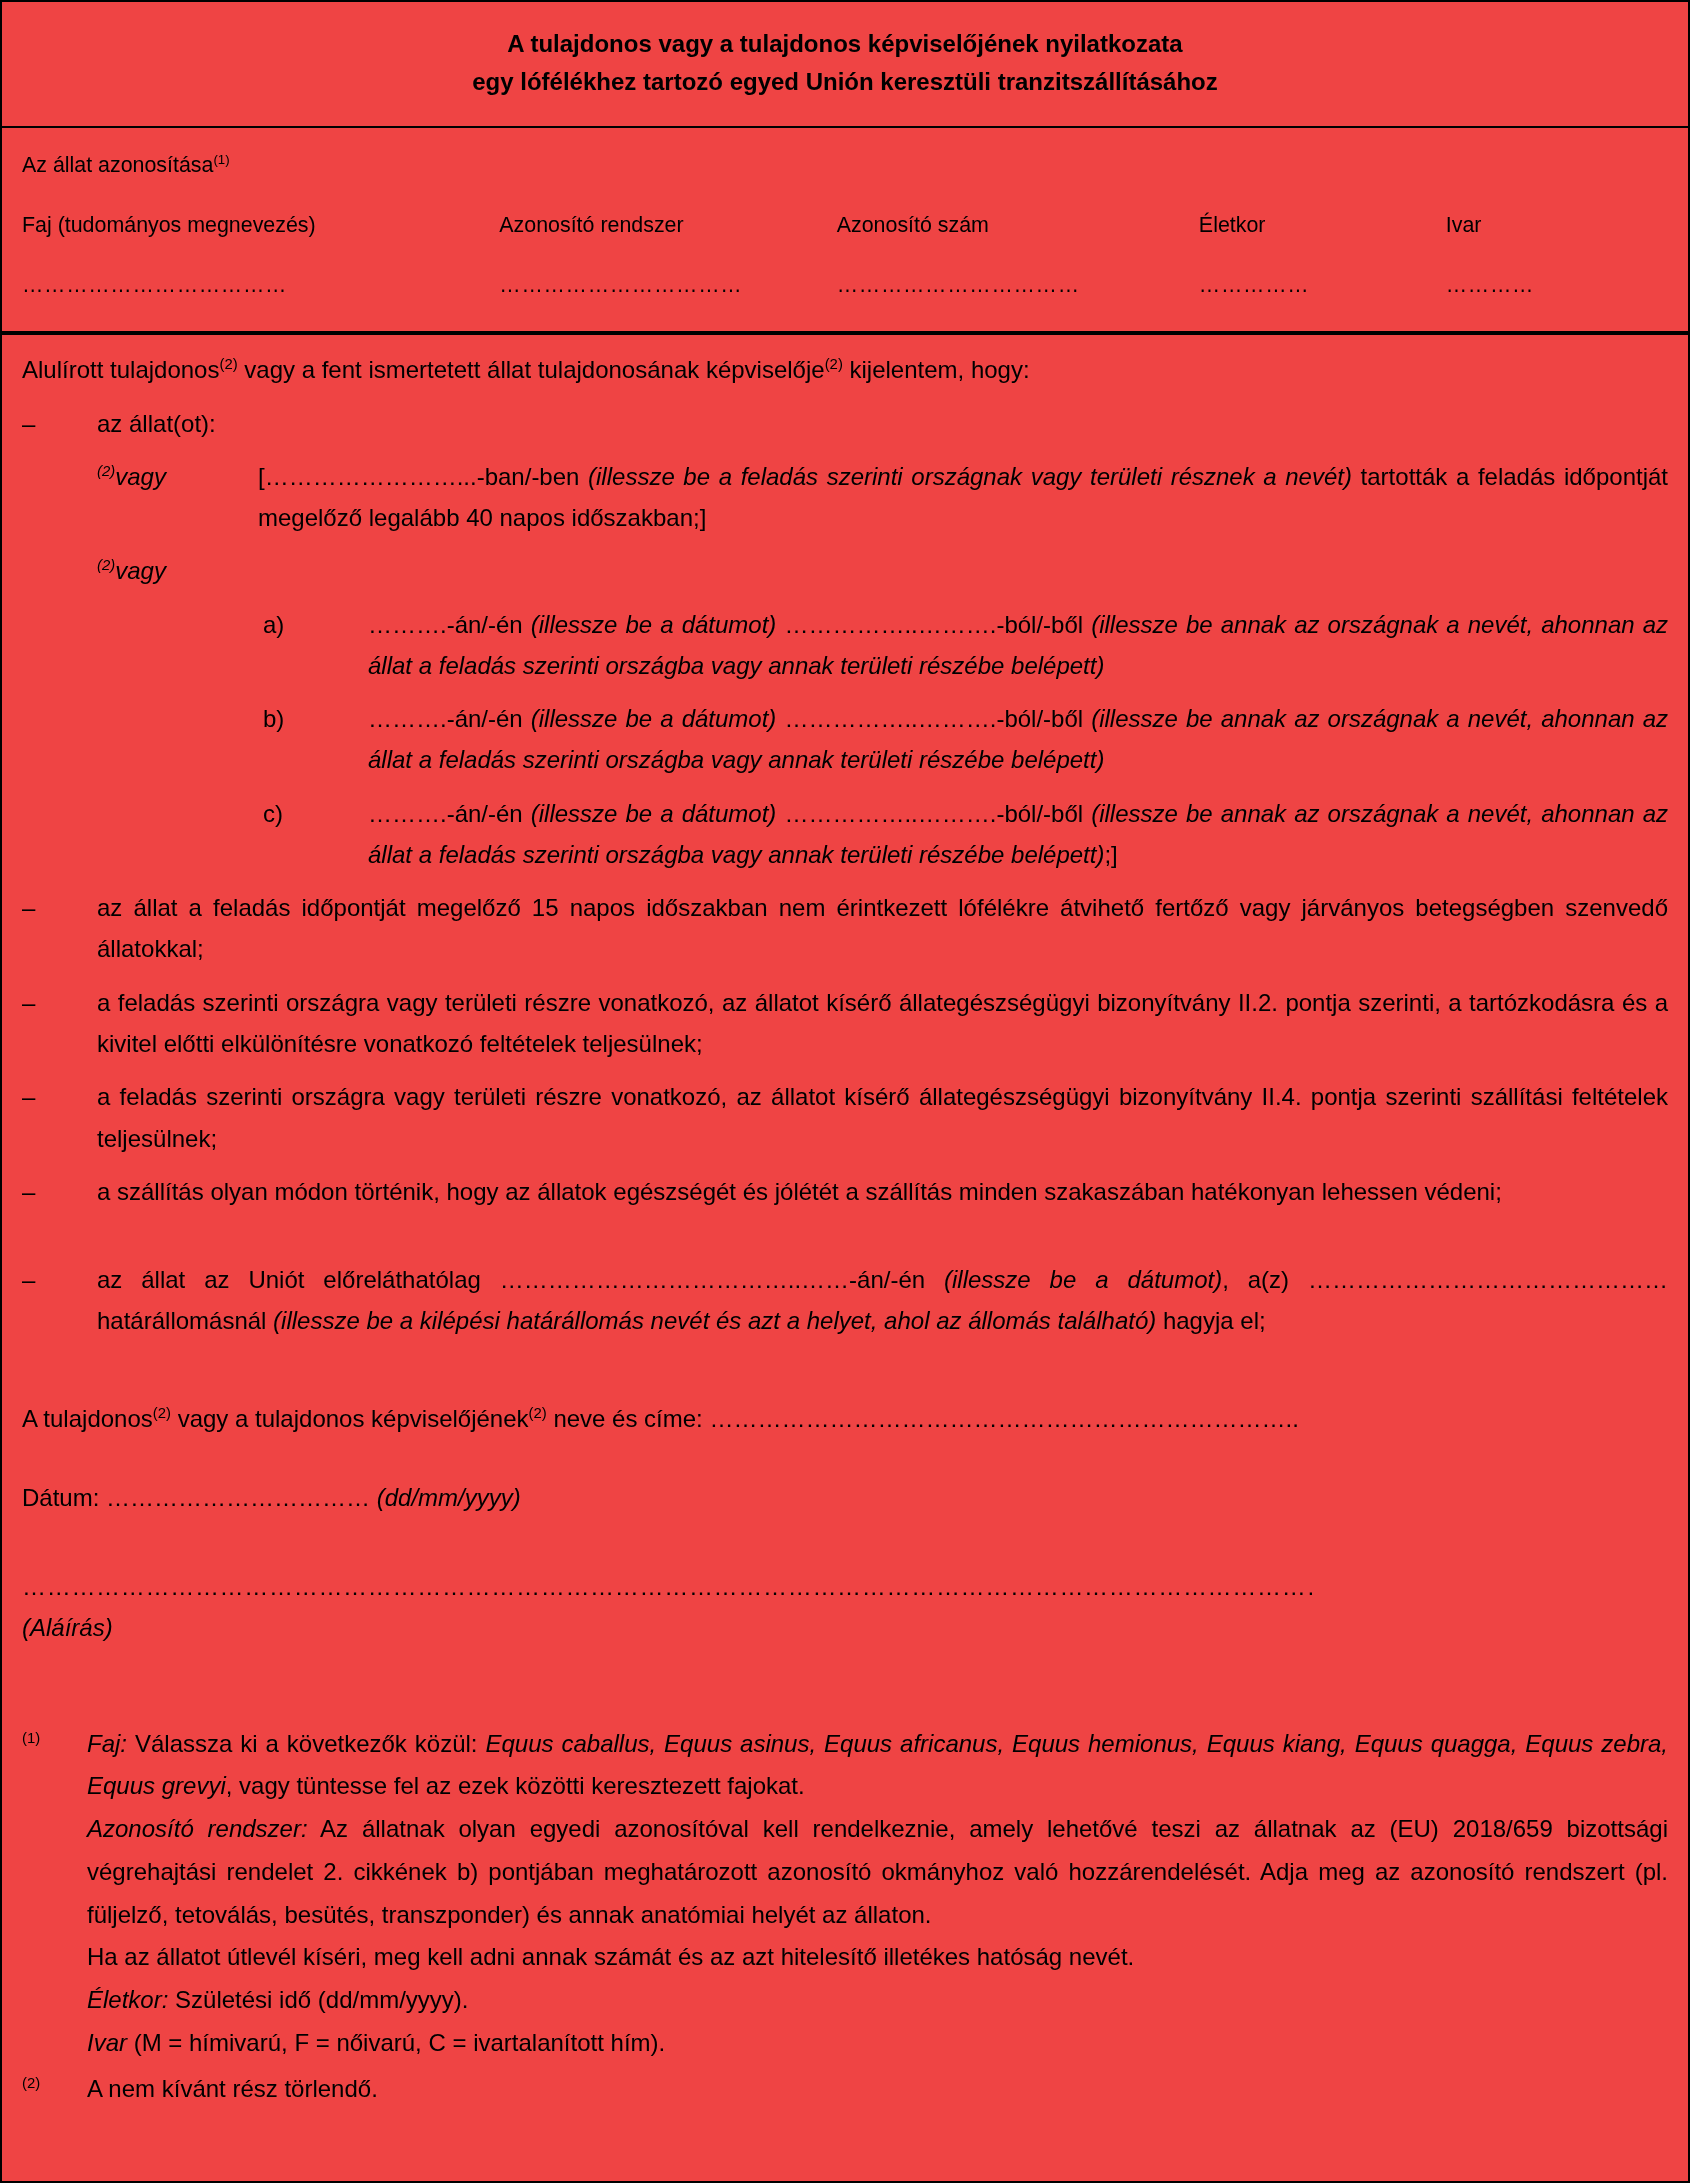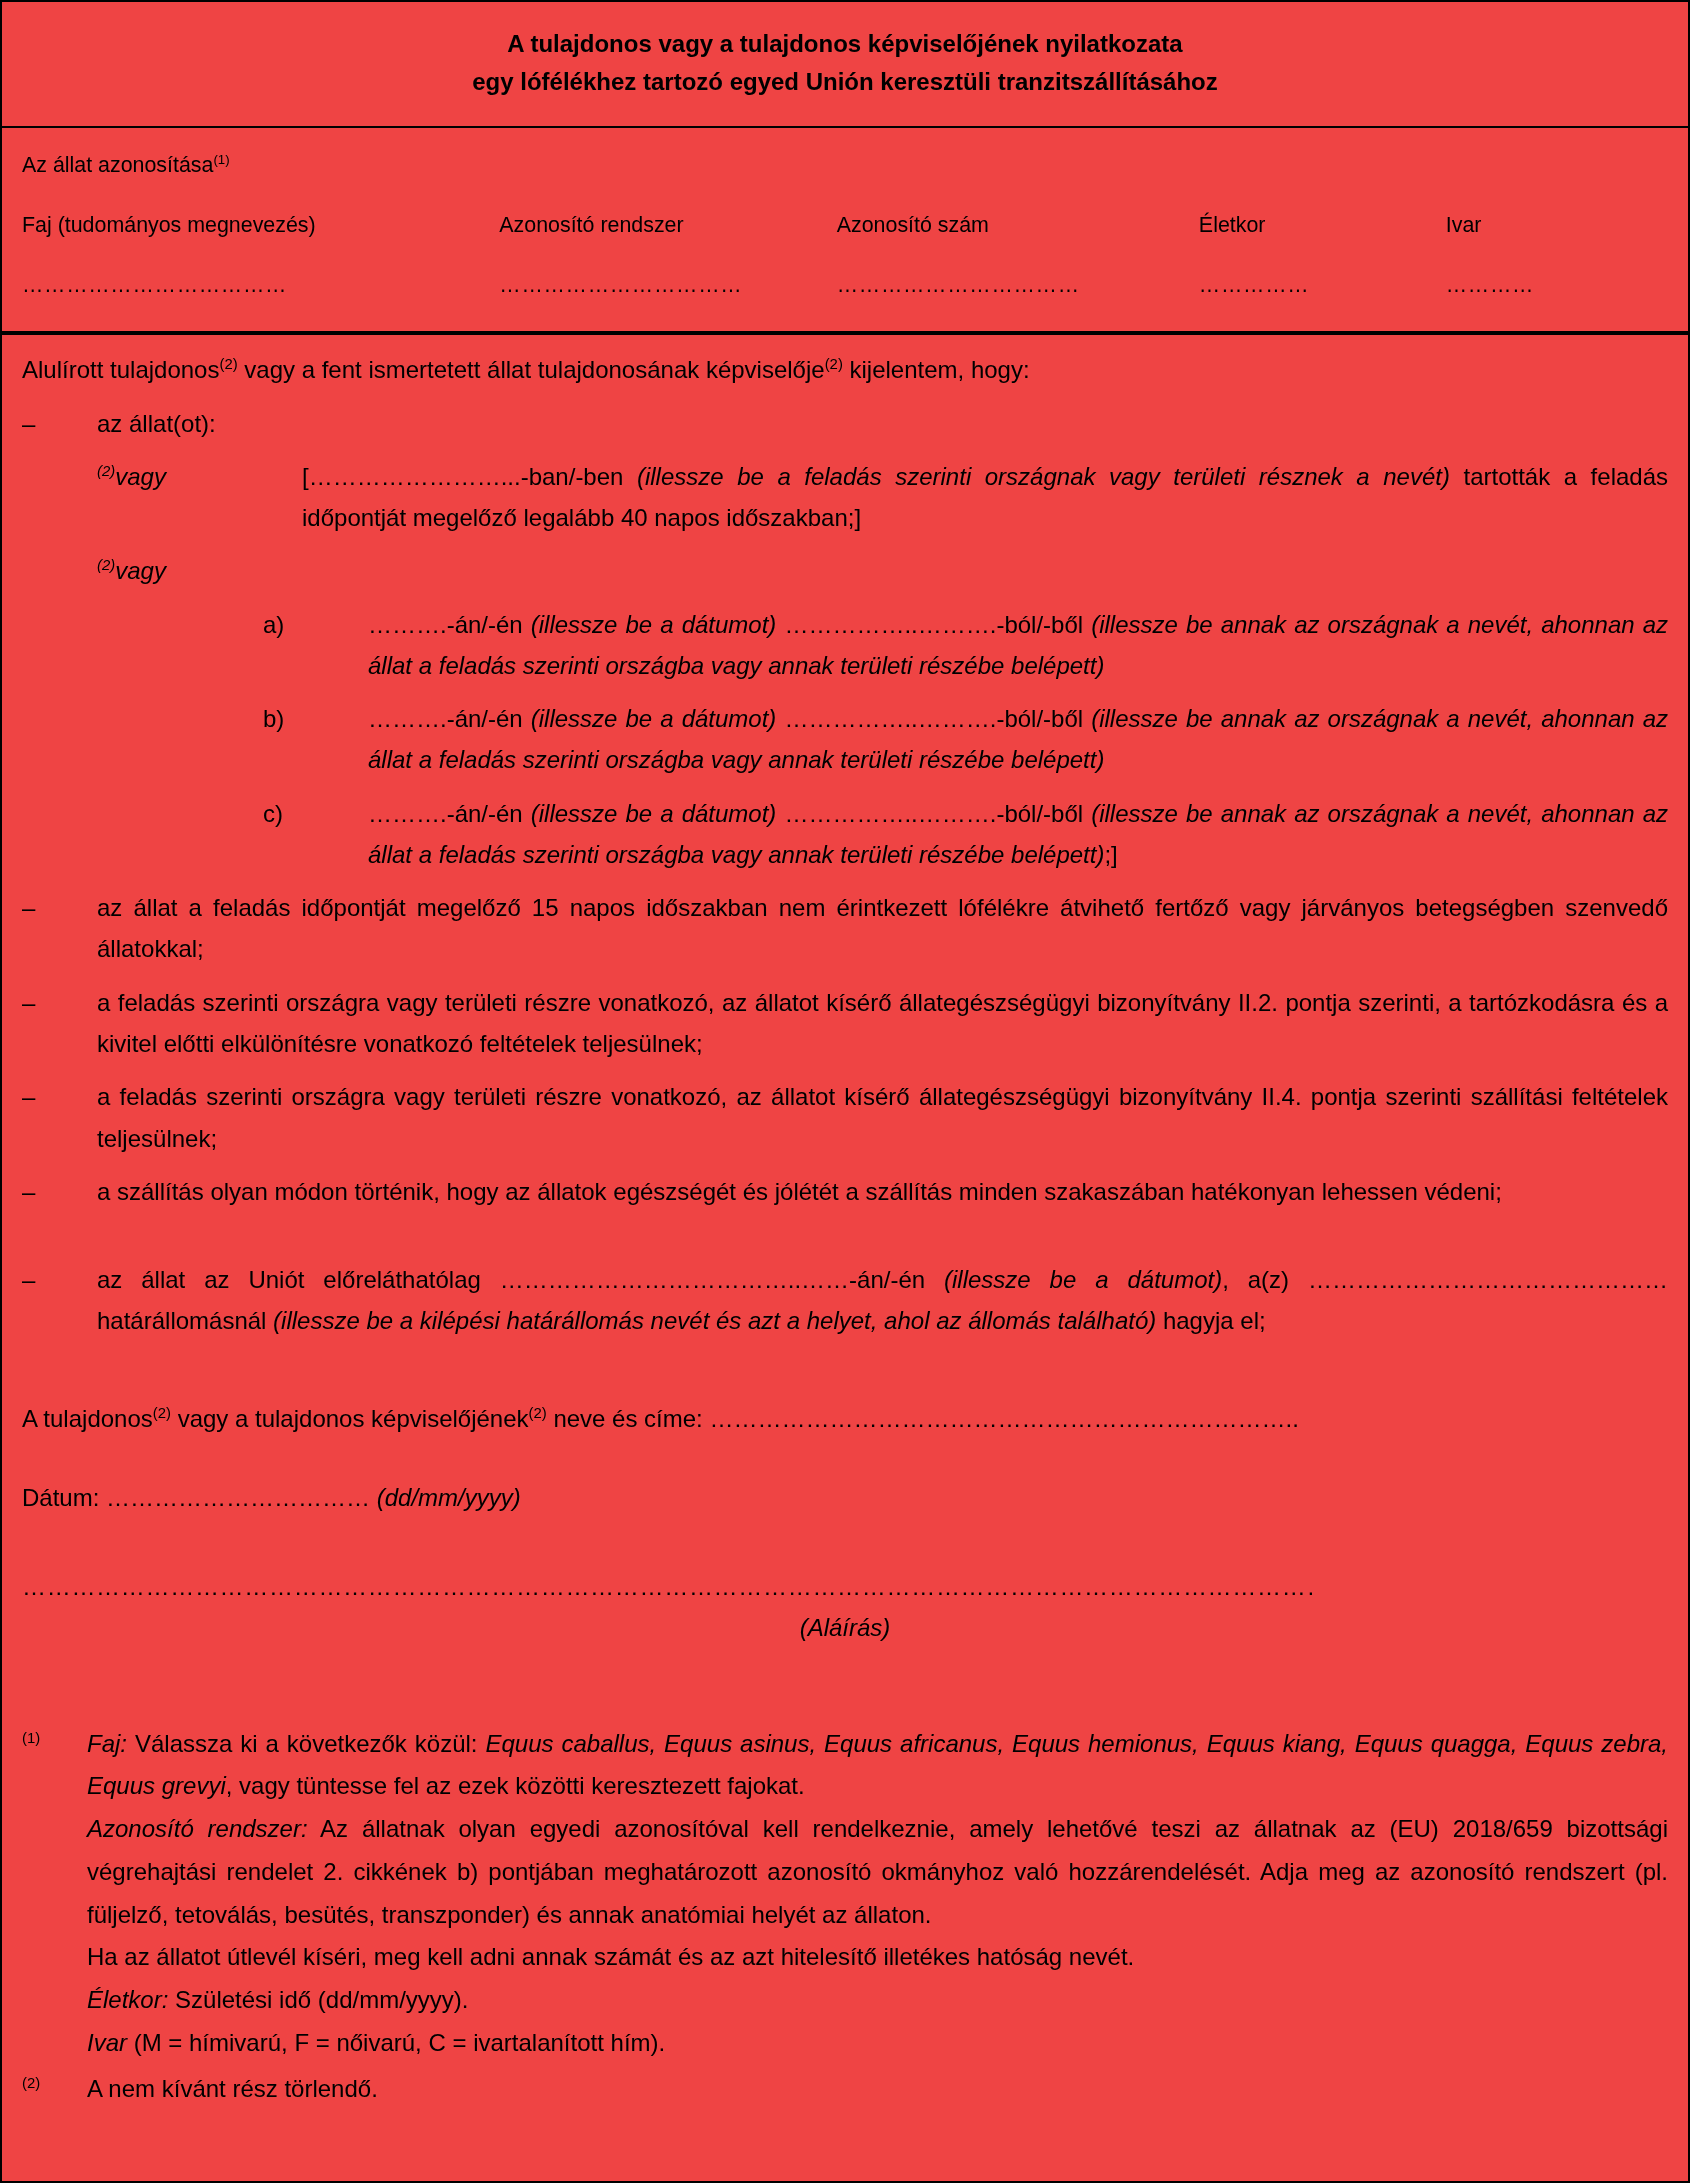--- a/index.html
+++ b/index.html
@@ -27,29 +27,29 @@
 
   .sec-body { flex:1; padding:10px 20px 0; font-size:24px; line-height:1.72; overflow:hidden; }
   .it { font-style:italic; }
   .j { text-align:justify; }
   .intro { margin-top:4px; }
   .bullet { display:flex; margin-top:12px; }
   .bullet .dash { flex:0 0 75px; }
   .bullet .btxt { flex:1; text-align:justify; }
   .vagy { display:flex; padding-left:75px; margin-top:12px; }
   .vagy .vlabel { flex:0 0 161px; }
-  .vagy .vtxt { flex:1; text-align:justify;margin-left:44px; }
+  .vagy .vtxt { flex:1; text-align:justify; }
   .abc { display:flex; padding-left:241px; margin-top:12px; }
   .abc .albl { flex:0 0 105px; }
   .abc .atxt { flex:1; text-align:justify; }
   .gap-lg { margin-top:47px; }
   .name-line { margin-top:56px; white-space:nowrap; overflow:hidden; }
   .date-line { margin-top:38px; white-space:nowrap; overflow:hidden; }
   .sig-dots { margin-top:48px; width:1290px; white-space:nowrap; overflow:hidden; letter-spacing:0.7px; }
-  .sig-caption { text-align:center; }
+  .sig-caption { text-align:left; }
   .footnotes { margin-top:74px; line-height:1.78; }
   .fn { display:flex; }
   .fn + .fn { margin-top:4px; }
   .fn-marker { flex:0 0 65px; }
   .fn-text { flex:1; }
   .fn-text p { text-align:justify; }
 </style>
 </head>
 <body>
 

